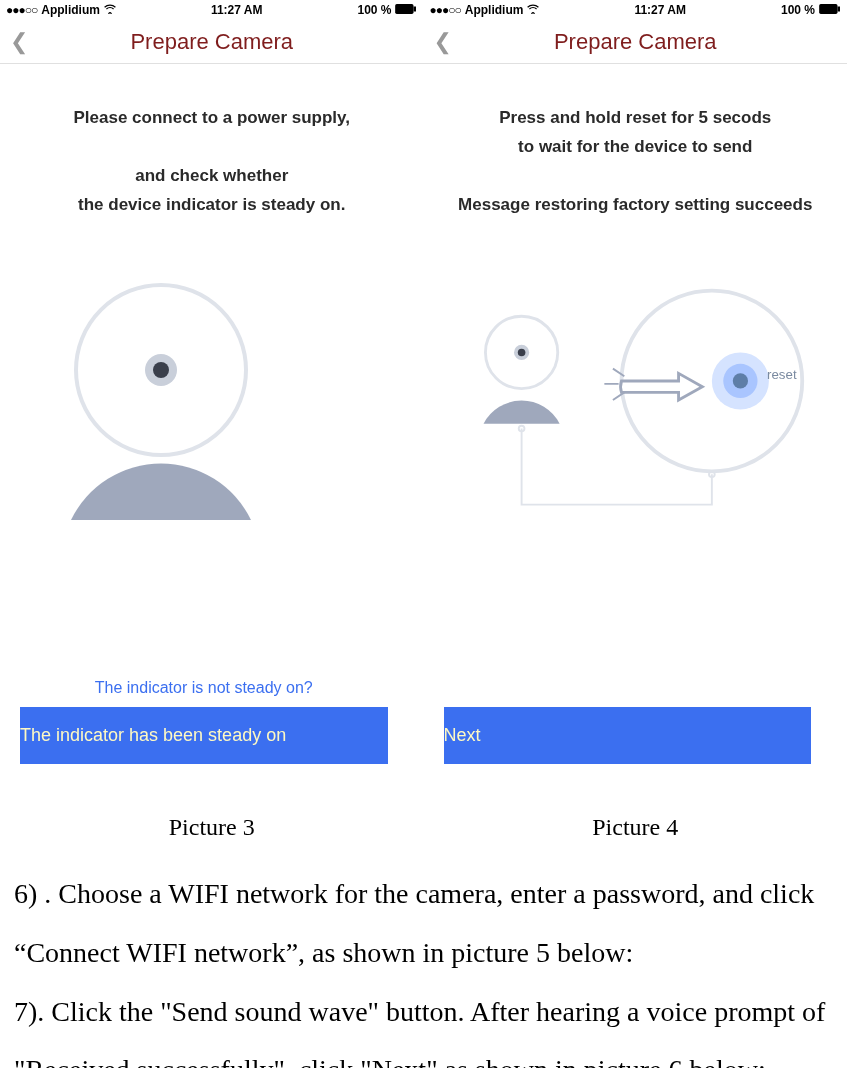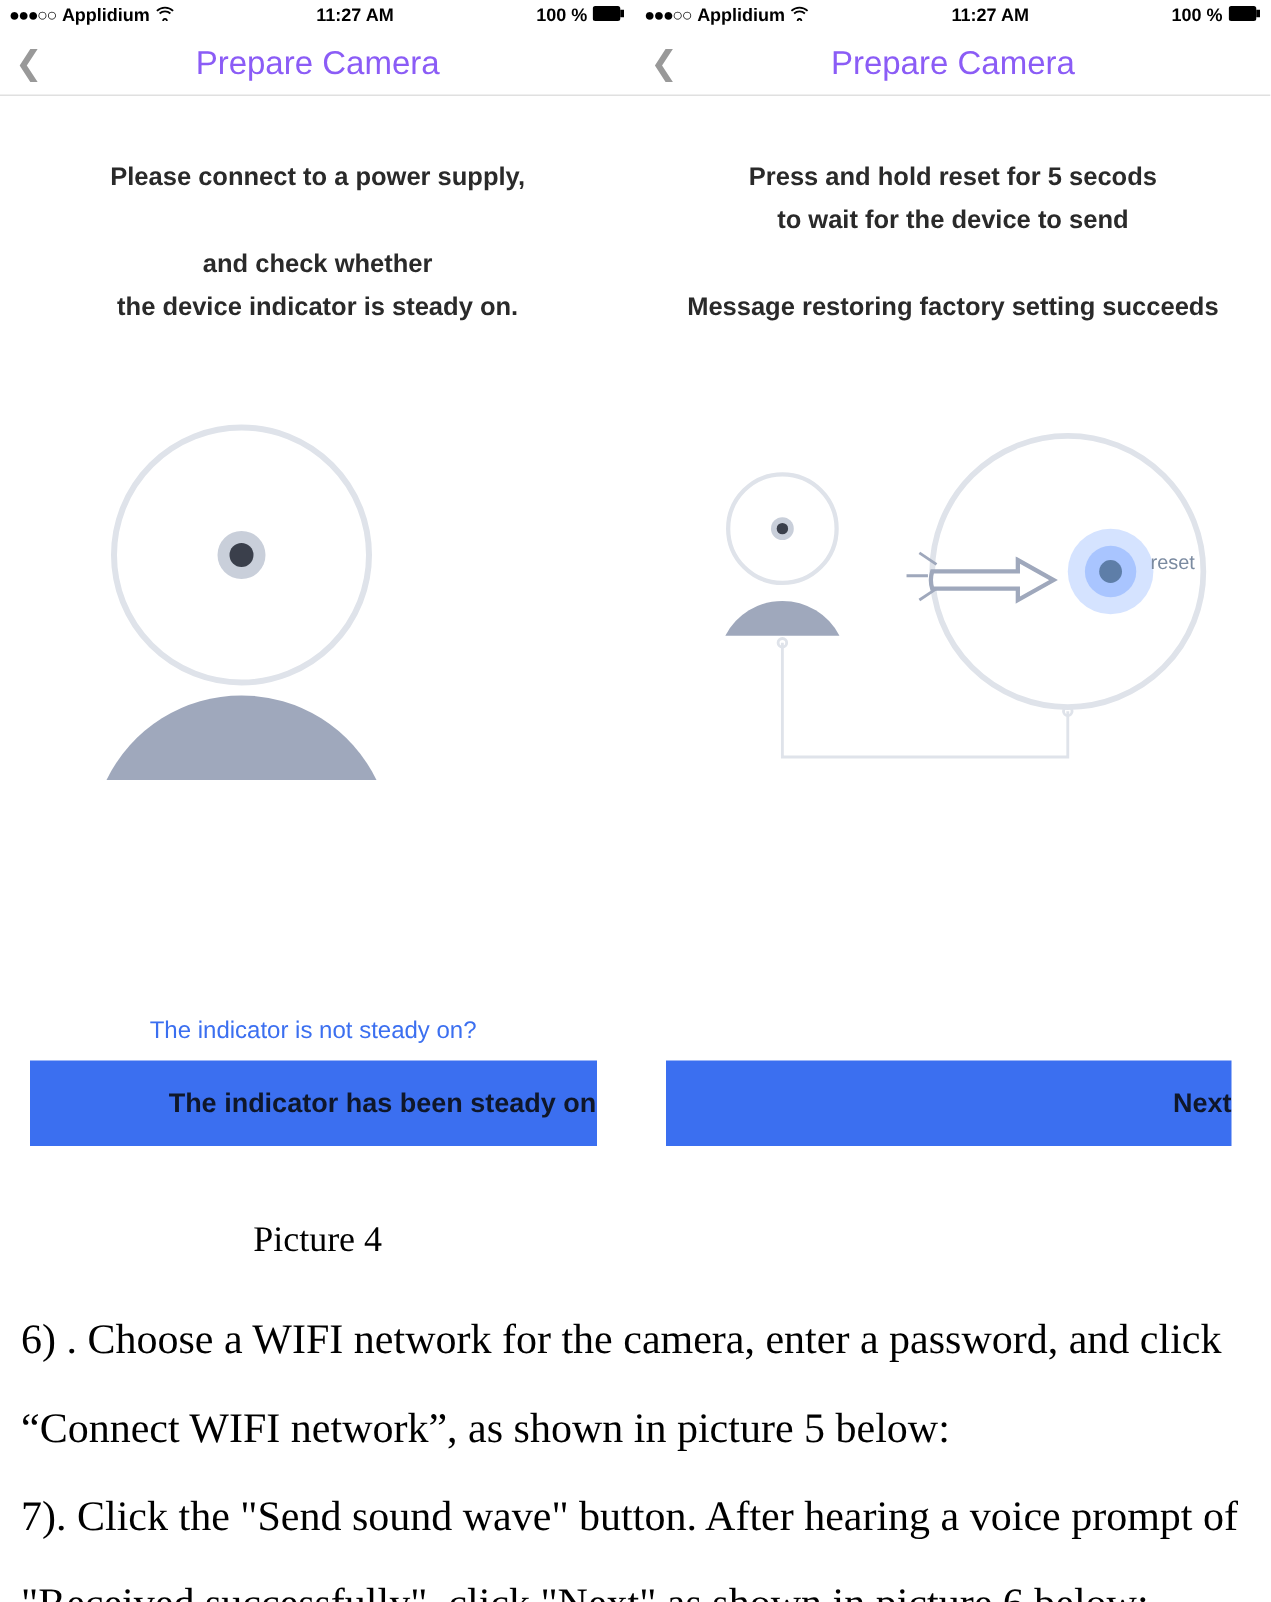--- a/index.html
+++ b/index.html
@@ -46,21 +46,21 @@
       left: 10px;
       color: #999;
       font-size: 22px;
       line-height: 1;
     }
     .nav-title {
       width: 100%;
       text-align: center;
       font-size: 22px;
       font-weight: 400;
-      color: #8b5cf6;
+      color: #7f1d1d;
     }
     .content {
       padding: 0 31px;
       position: relative;
       height: 660px;
     }
     .instruction {
       text-align: center;
       font-weight: 700;
       margin-top: 40px;
@@ -76,32 +76,31 @@
       margin-top: 20px;
     }
     .help-link {
       text-align: center;
       color: #3b6ff0;
       font-size: 16px;
       margin-bottom: 10px;
     }
     .primary-button {
       background: #3b6ff0;
-      color: #0f172a;
-      text-align: right;
+      color: #fef9c3;
+      text-align: left;
       padding: 18px 0;
       font-size: 18px;
       margin: 0 0 0 0;
-      font-weight: bold;
     }
     .bottom-stack {
       position: absolute;
       bottom: 0;
       left: 20px;
-      right: 26px;
+      right: 36px;
     }
     .captions {
       display: flex;
       width: 100%;
       margin-top: 50px;
     }
     .caption {
       width: 50%;
       text-align: center;
       font-family: "Times New Roman", serif;
@@ -232,19 +231,20 @@
       <div class="bottom-stack">
         <div style="height:32px"></div>
         <div class="primary-button">Next</div>
       </div>
     </div>
   </div>
 
 </div>
 
 <div class="captions">
+  <div class="caption">Picture 3</div>
   <div class="caption">Picture 4</div>
 </div>
 
 <div class="body-text">
   <p>6) . Choose a WIFI network for the camera, enter a password, and click “Connect WIFI network”, as shown in picture 5 below:</p>
   <p>7). Click the "Send sound wave" button. After hearing a voice prompt of "Received successfully", click "Next" as shown in picture 6 below:</p>
 </div>
 
 </body></html>

